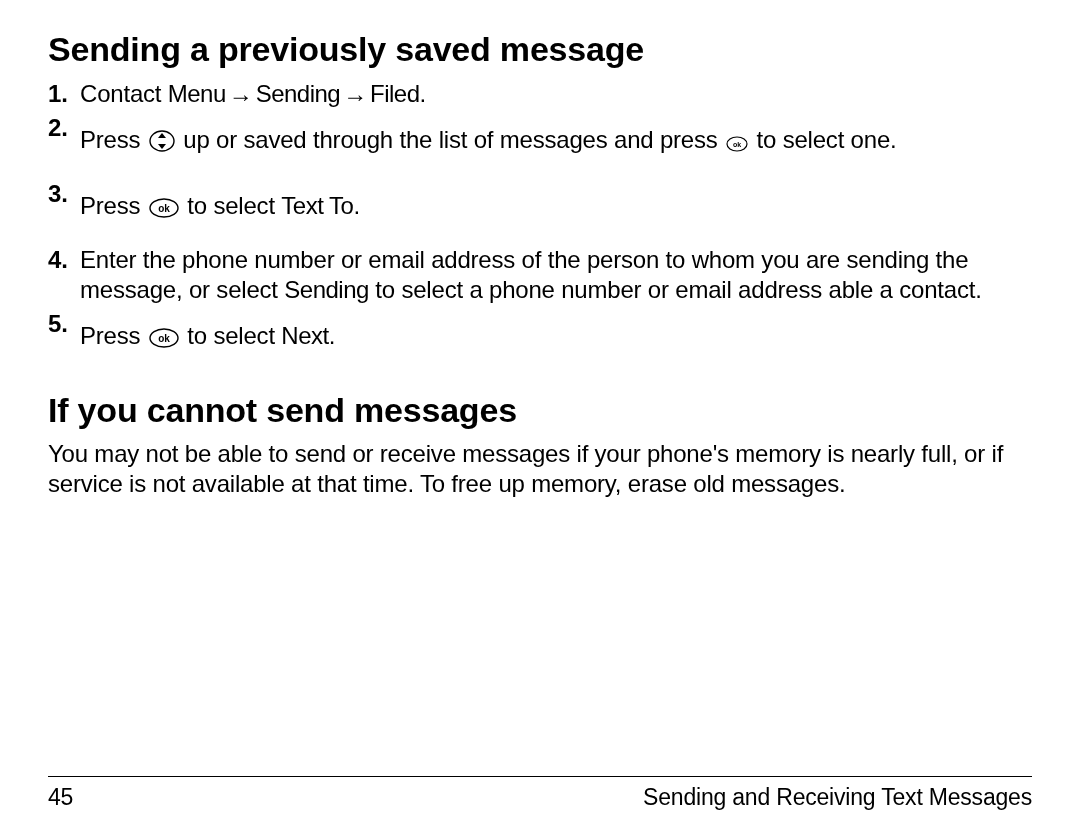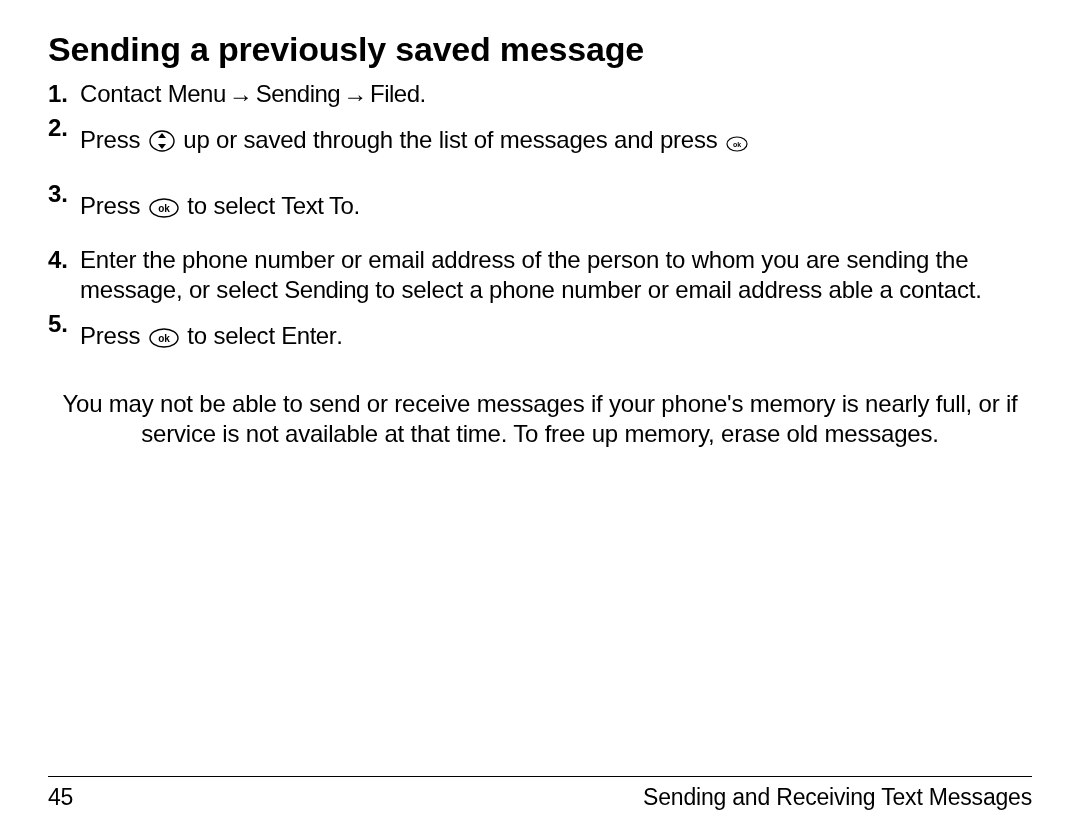--- a/index.html
+++ b/index.html
@@ -46,21 +46,20 @@
   }
   .bn { font-weight: normal; font-family: "Arial Narrow", Arial, Helvetica, sans-serif; letter-spacing: -0.5px; }
   .arrow { padding: 0 3px; }
   .icon {
     display: inline-block;
     vertical-align: -4px;
     margin: 16px 2px;
   }
   p.para {
     margin: 6px 0 0 0;
-    text-align: center;
   }
   .footer {
     position: absolute;
     left: 48px;
     right: 48px;
     bottom: 22px;
     border-top: 1px solid #000;
     padding-top: 6px;
     font-size: 23px;
     display: flex;
@@ -86,21 +85,21 @@
     <li>
       <span class="num">2.</span>
       <span class="body">
         <span>Press </span><span class="icon"><svg width="26" height="22" viewBox="0 0 26 22">
               <ellipse cx="13" cy="11" rx="12" ry="10" fill="none" stroke="#000" stroke-width="1.4"></ellipse>
               <path d="M13 3 L9 8 L17 8 Z" fill="#000"></path>
               <path d="M13 19 L9 14 L17 14 Z" fill="#000"></path>
             </svg></span><span> up or saved through the list of messages and press </span><span class="icon"><svg width="22" height="16" viewBox="0 0 22 16">
               <ellipse cx="11" cy="8" rx="10" ry="7" fill="none" stroke="#000" stroke-width="1.2"></ellipse>
               <text x="11" y="11" text-anchor="middle" font-size="7" font-family="Arial" font-weight="bold">ok</text>
-            </svg></span>
+            </svg></span><span> to select one.</span>
       </span>
     </li>
 
     <li>
       <span class="num">3.</span>
       <span class="body">
         <span>Press </span><span class="icon"><svg width="30" height="20" viewBox="0 0 30 20">
               <ellipse cx="15" cy="10" rx="14" ry="9" fill="none" stroke="#000" stroke-width="1.4"></ellipse>
               <text x="15" y="14" text-anchor="middle" font-size="10" font-family="Arial" font-weight="bold">ok</text>
             </svg></span><span> to select </span><span class="bn">Text To</span><span>.</span>
@@ -113,26 +112,27 @@
         <span>Enter the phone number or email address of the person to whom you are sending the message, or select </span><span class="bn">Sending</span><span> to select a phone number or email address able a contact.</span>
       </span>
     </li>
 
     <li>
       <span class="num">5.</span>
       <span class="body">
         <span>Press </span><span class="icon"><svg width="30" height="20" viewBox="0 0 30 20">
               <ellipse cx="15" cy="10" rx="14" ry="9" fill="none" stroke="#000" stroke-width="1.4"></ellipse>
               <text x="15" y="14" text-anchor="middle" font-size="10" font-family="Arial" font-weight="bold">ok</text>
-            </svg></span><span> to select </span><span class="bn">Enter</span><span>.</span>
+            </svg></span><span> to select </span><span class="bn">Next</span><span>.</span>
       </span>
     </li>
 
   </ol>
 
+  <h3 class="section">If you cannot send messages</h3>
 
   <p class="para">You may not be able to send or receive messages if your phone's memory is nearly full, or if service is not available at that time. To free up memory, erase old messages.</p>
 
   <div class="footer">
     <span>45</span>
     <span>Sending and Receiving Text Messages</span>
   </div>
 
 </div>
 

